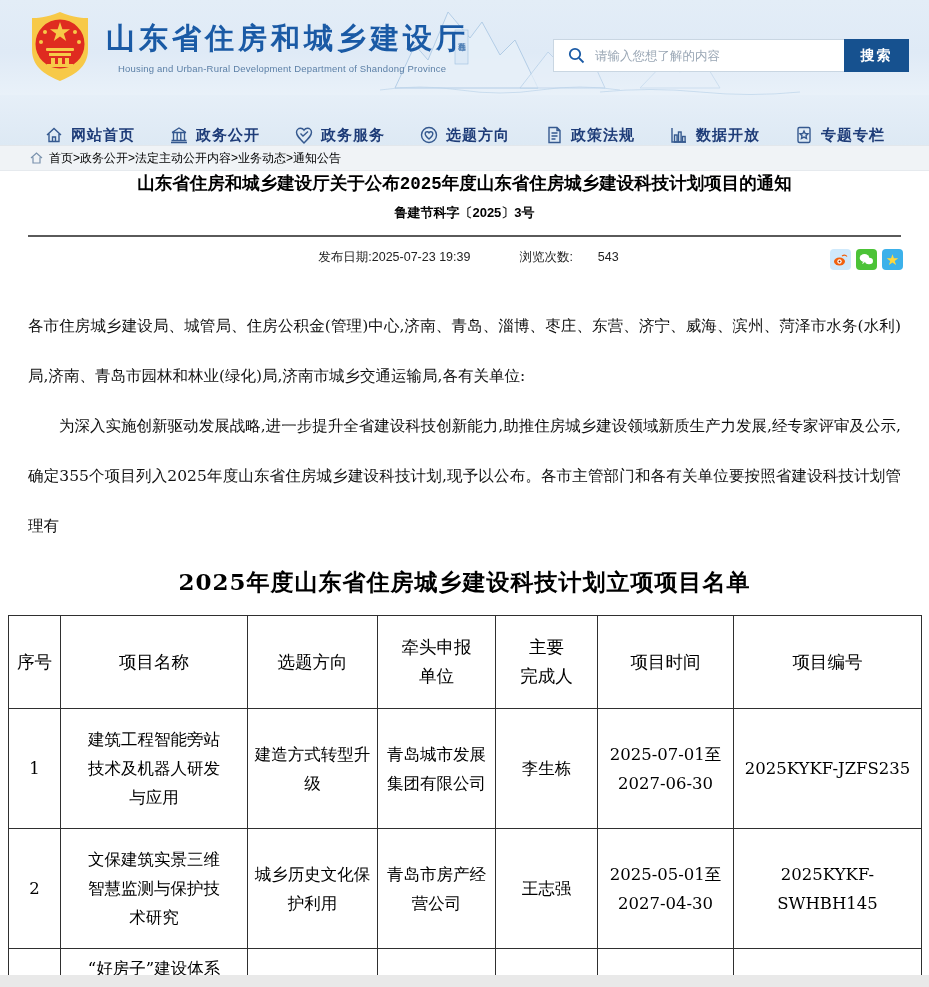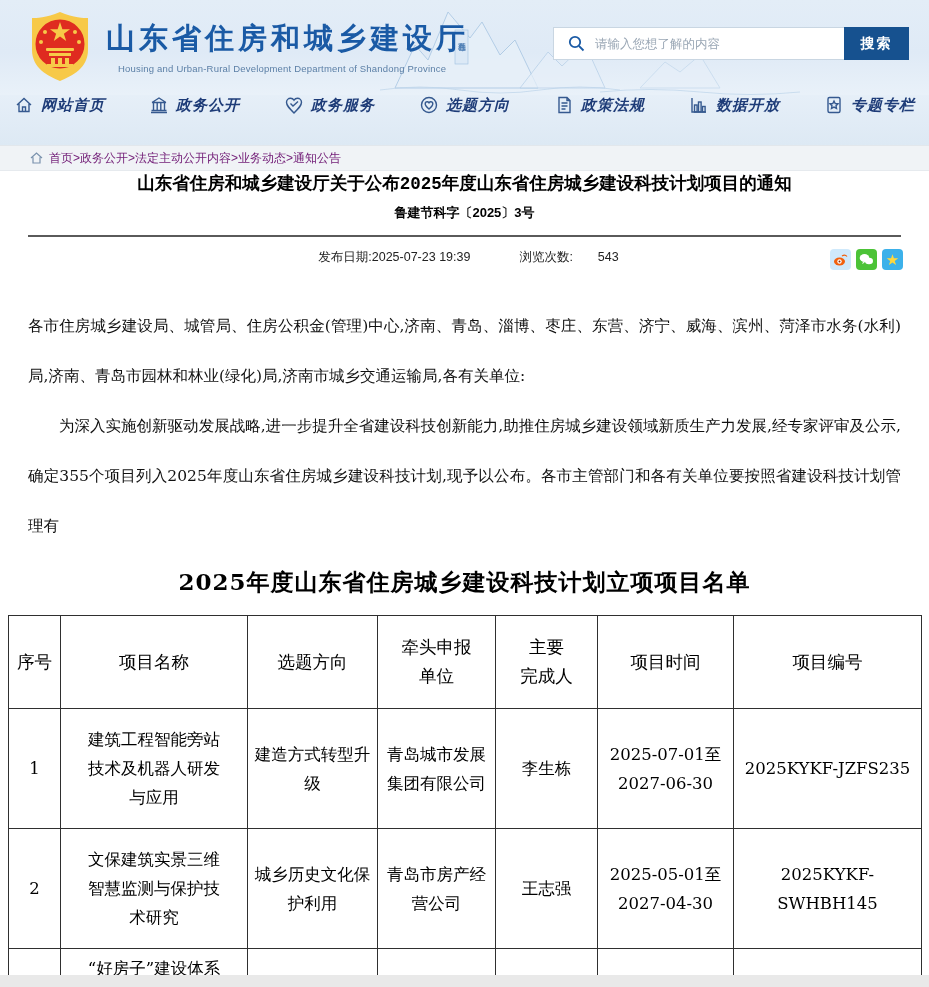--- a/index.html
+++ b/index.html
@@ -17,49 +17,49 @@
   }
   .watercolor{ position:absolute; inset:0; pointer-events:none; }
   .brand{ position:absolute; left:26px; top:10px; display:flex; align-items:center; gap:12px; }
   .emblem{ width:68px; height:72px; }
   .site-title{
     font-size:29px; font-weight:bold; color:#1a5aa5; letter-spacing:4px;
     font-family:"Liberation Sans",sans-serif;
   }
   .site-subtitle{ font-size:9.5px; color:#5b7fa6; margin-top:4px; letter-spacing:.2px;padding-left:12px; }
   .search-box{
-    position:absolute; right:20px; top:27px; width:356px; height:33px;
+    position:absolute; right:20px; top:39px; width:356px; height:33px;
     background:#fff; border:1px solid #c9d6e2; display:flex; align-items:center;
   }
   .search-box .mag{ margin:0 10px 0 14px; flex:0 0 auto; }
   .search-box input{
     flex:1; border:none; outline:none; font-size:12.5px; color:#333; background:transparent;
     font-family:"Liberation Sans",sans-serif;
   }
   .search-box input::placeholder{ color:#9aa7b5; }
   .search-btn{
     width:65px; height:33px; margin-right:-1px; border:none; cursor:pointer;
     background:#16518f; color:#fff; font-size:14px; font-weight:bold; letter-spacing:2px;
   }
   
   .main-nav{
     height:50px; background:linear-gradient(180deg,#e6eff8 0%,#dde9f4 100%);
-    display:flex; align-items:flex-start; justify-content:space-between;
-    padding:0 14px; position:relative;font-style:italic;
+    display:flex; align-items:flex-end; justify-content:space-between;
+    padding:0 44px; position:relative;
   }
   .nav-item{ display:flex; align-items:center; gap:7px; cursor:pointer; }
   .nav-item svg{ width:20px; height:20px; stroke:#35598f; fill:none; stroke-width:1.4; }
   .nav-label{ font-size:15px; font-weight:bold; color:#1e3c78; letter-spacing:1px; }
   
   .breadcrumb-bar{
     height:26px; background:#f0f3f6; border-top:1px solid #e2e7ec; border-bottom:1px solid #e6eaee;
     display:flex; align-items:center; padding:0 30px; gap:6px;
   }
   .breadcrumb-bar svg{ width:13px; height:12px; }
-  .breadcrumb-text{ font-size:12px; color:#701a75; }
+  .breadcrumb-text{ font-size:12px; color:#000000; }
   
   .content{ padding:0 28px; }
   .article-title{
     text-align:center; font-size:17.5px; font-weight:bold; color:#000;
     font-family:Liberation Mono, monospace;
   }
   .doc-number{ text-align:center; font-size:13px; font-weight:bold; margin-top:9px; }
   .title-divider{ border:none; border-top:2px solid #5a5a5a; margin-top:13px; }
   .meta-row{ position:relative; height:22px; margin-top:12px; }
   .meta-center{

